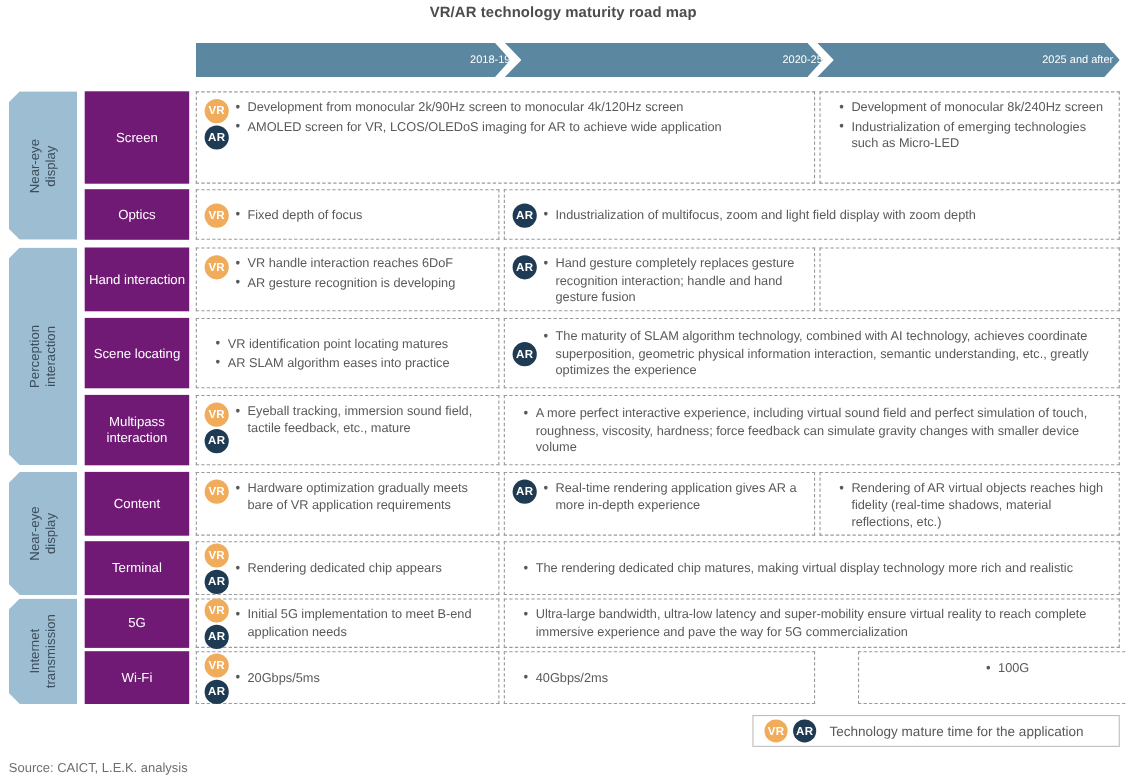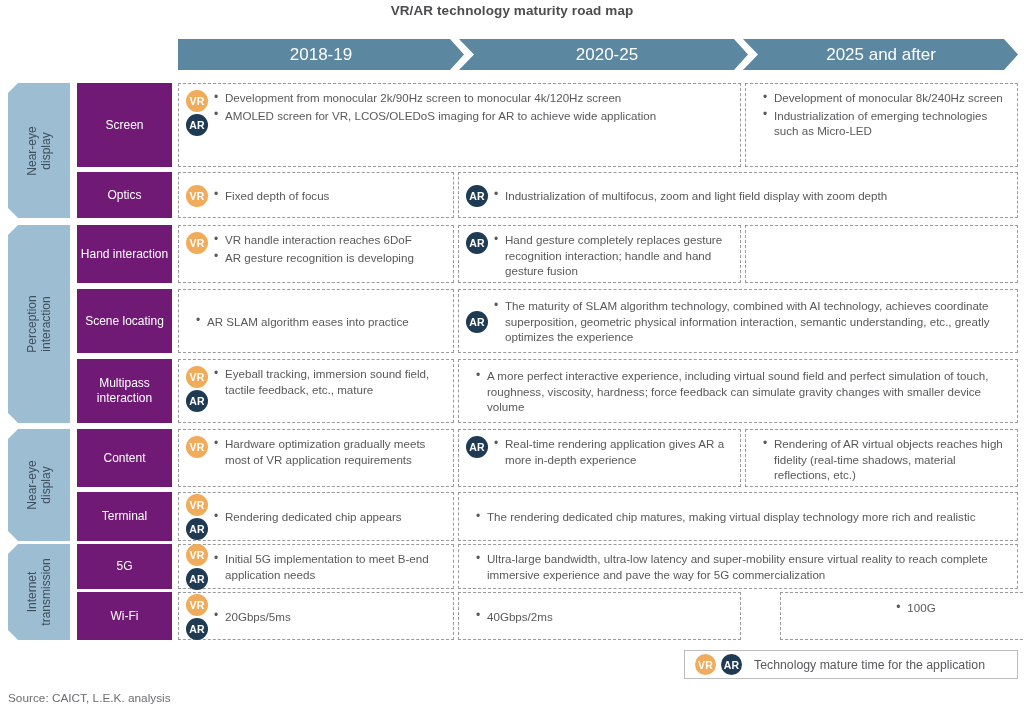--- a/index.html
+++ b/index.html
@@ -32,21 +32,21 @@
   }
   .tl-chev {
     position: absolute; top: 0; height: 31px; width: 24px;
     background: #ffffff;
     clip-path: polygon(0 0, 9px 0, 24px 50%, 9px 100%, 0 100%, 14px 50%);
   }
   .tl-chev.c1 { left: 272px; }
   .tl-chev.c2 { left: 556px; }
   .tl-label {
     position: absolute; top: 0; height: 31px; line-height: 31px;
-    color: #ffffff; font-size: 17px; text-align: center;
+    color: #ffffff; font-size: 10px; text-align: right;
   }
   .tl-label.l1 { left: 0;    width: 286px; }
   .tl-label.l2 { left: 288px; width: 282px; }
   .tl-label.l3 { left: 572px; width: 262px; }
 
   
   .cat {
     position: absolute; left: 8px; width: 62px;
     background: #9cbdd2;
     clip-path: polygon(0 10px, 10px 0, 100% 0, 100% 100%, 10px 100%, 0 calc(100% - 10px));
@@ -234,20 +234,21 @@
       </div>
     </div>
   <div class="cell" style="left:745px;top:225px;width:273px;height:58px;">
       <div class="badges empty"></div>
     </div>
 
   <div class="cell vcenter" style="left:178px;top:289px;width:276px;height:64px;">
       <div class="badges empty"></div>
       <div class="bullets">
         <ul>
+          <li>VR identification point locating matures</li>
           <li>AR SLAM algorithm eases into practice</li>
         </ul>
       </div>
     </div>
   <div class="cell vcenter" style="left:458px;top:289px;width:560px;height:64px;">
       <div class="badges">
         <div class="badge ar">AR</div>
       </div>
       <div class="bullets">
         <ul>
@@ -275,21 +276,21 @@
         </ul>
       </div>
     </div>
 
   <div class="cell" style="left:178px;top:429px;width:276px;height:58px;">
       <div class="badges">
         <div class="badge vr">VR</div>
       </div>
       <div class="bullets">
         <ul>
-          <li>Hardware optimization gradually meets most of VR application requirements</li>
+          <li>Hardware optimization gradually meets bare of VR application requirements</li>
         </ul>
       </div>
     </div>
   <div class="cell" style="left:458px;top:429px;width:283px;height:58px;">
       <div class="badges">
         <div class="badge ar">AR</div>
       </div>
       <div class="bullets">
         <ul>
           <li>Real-time rendering application gives AR a more in-depth experience</li>

